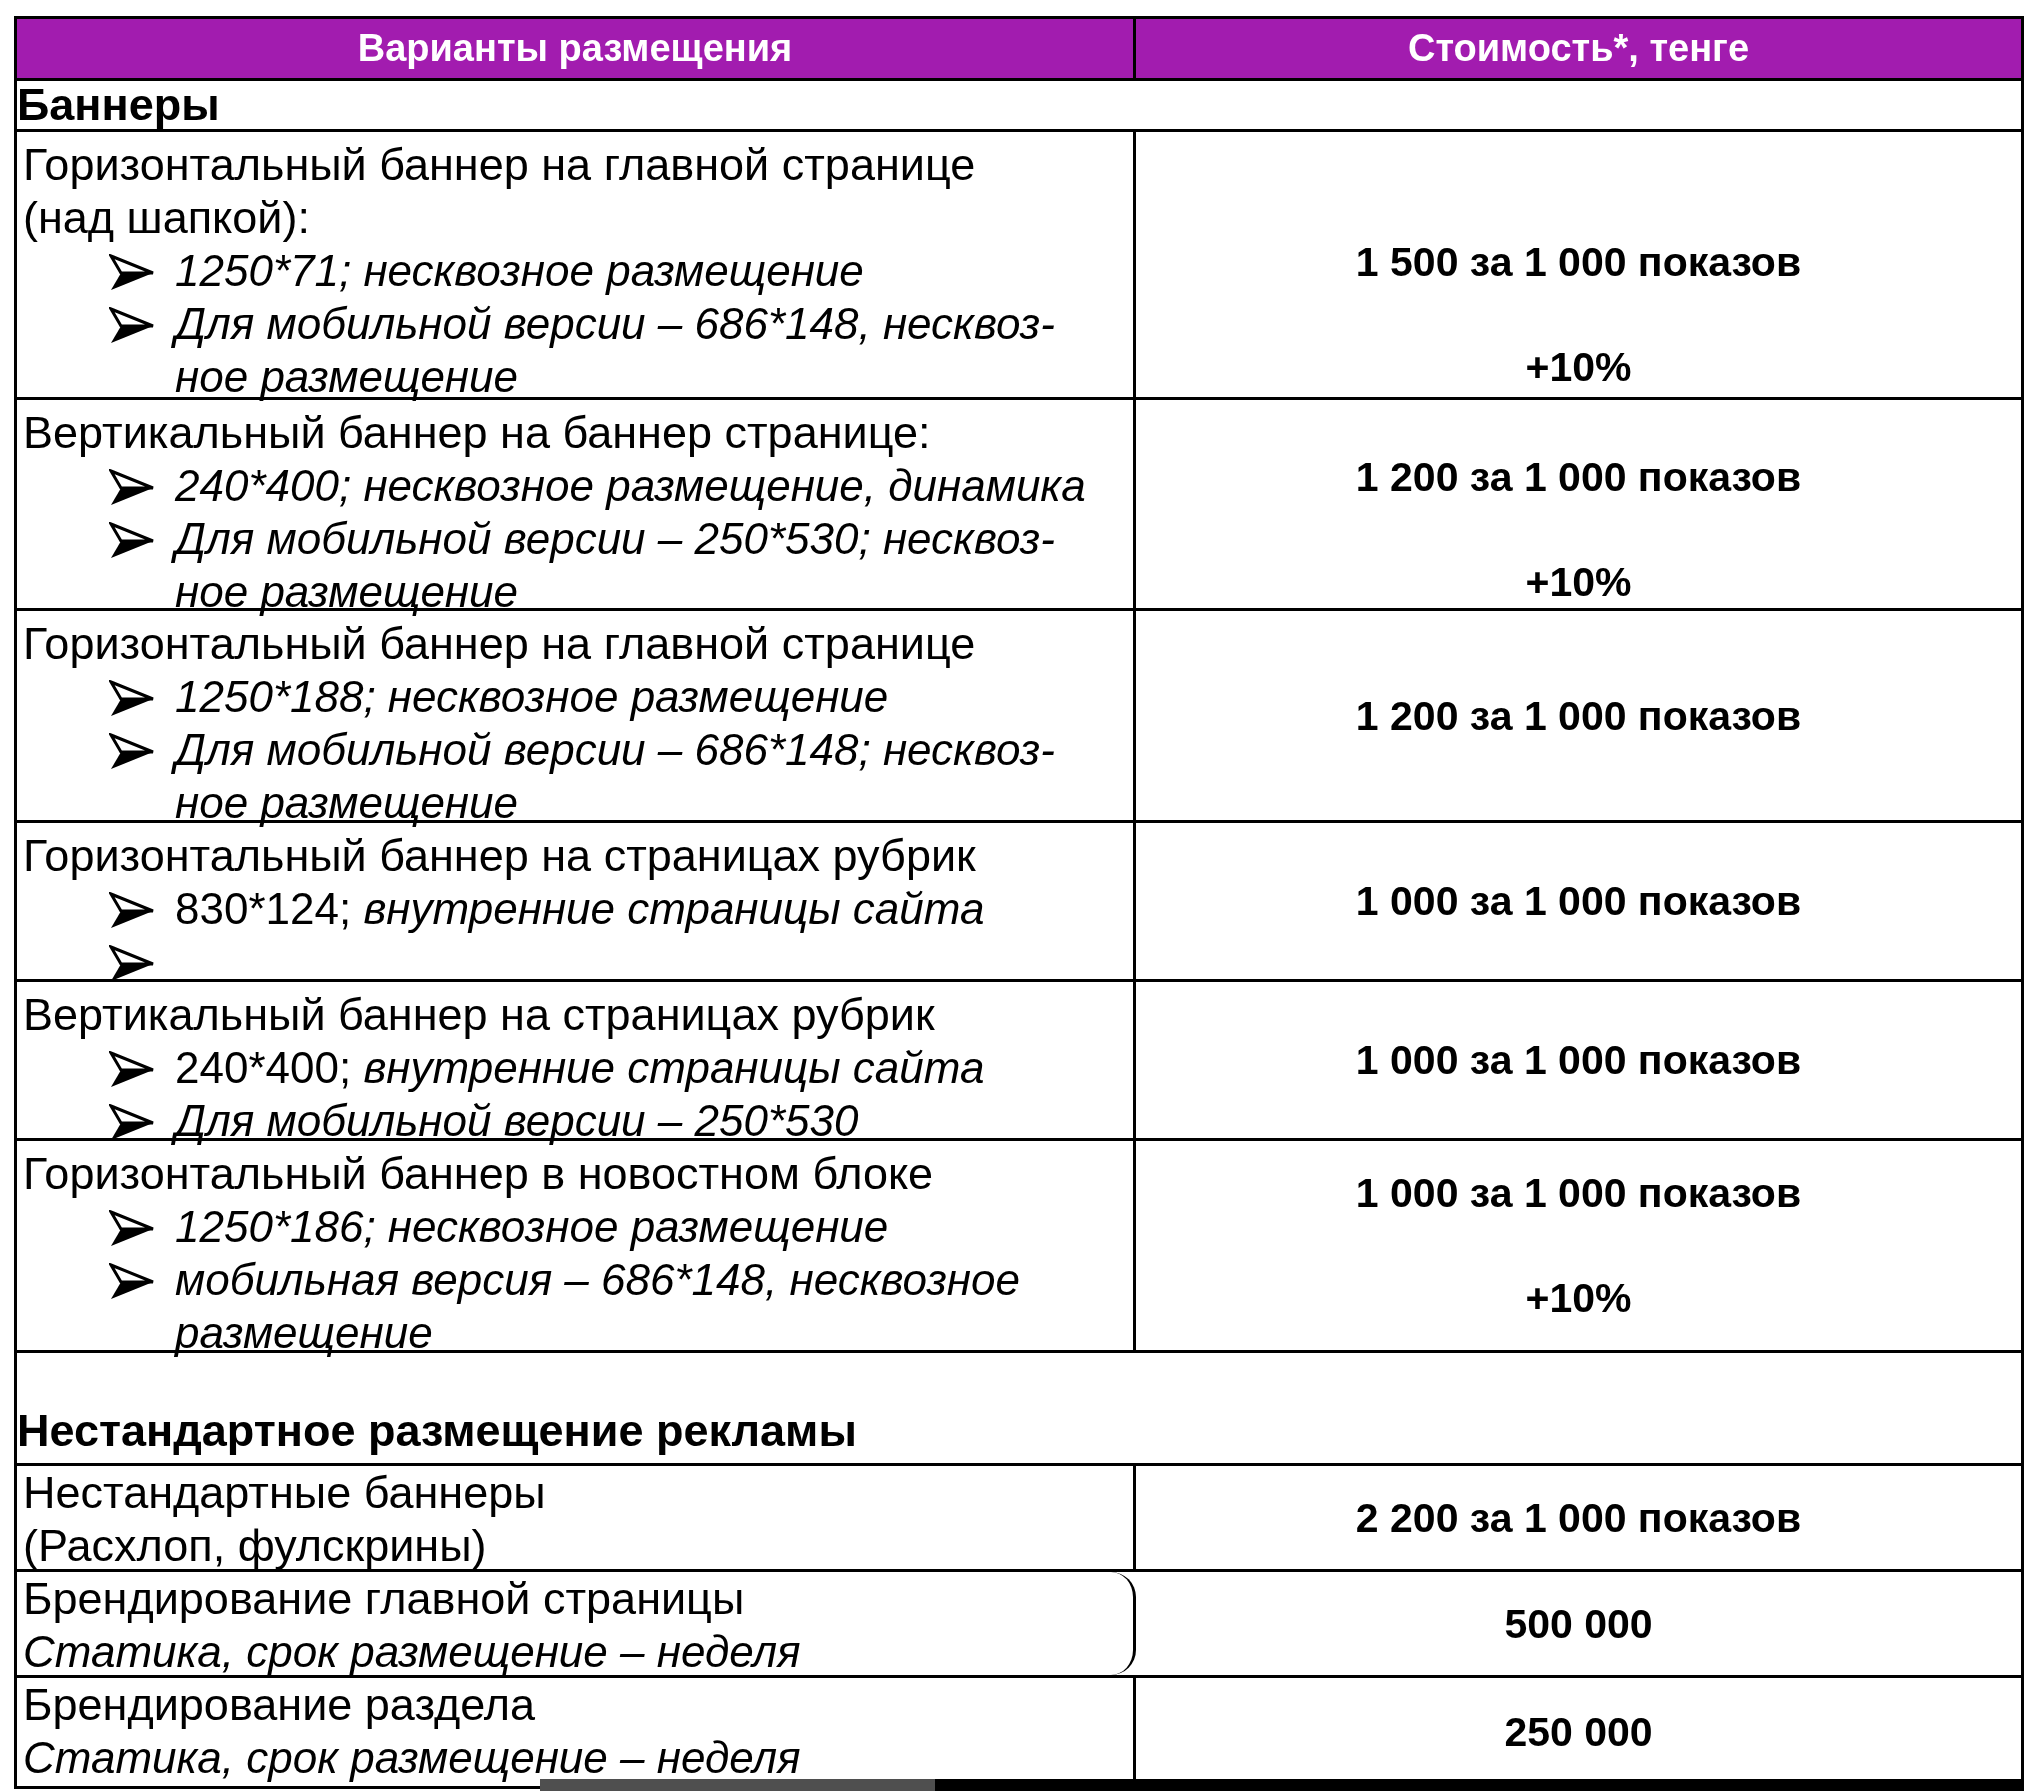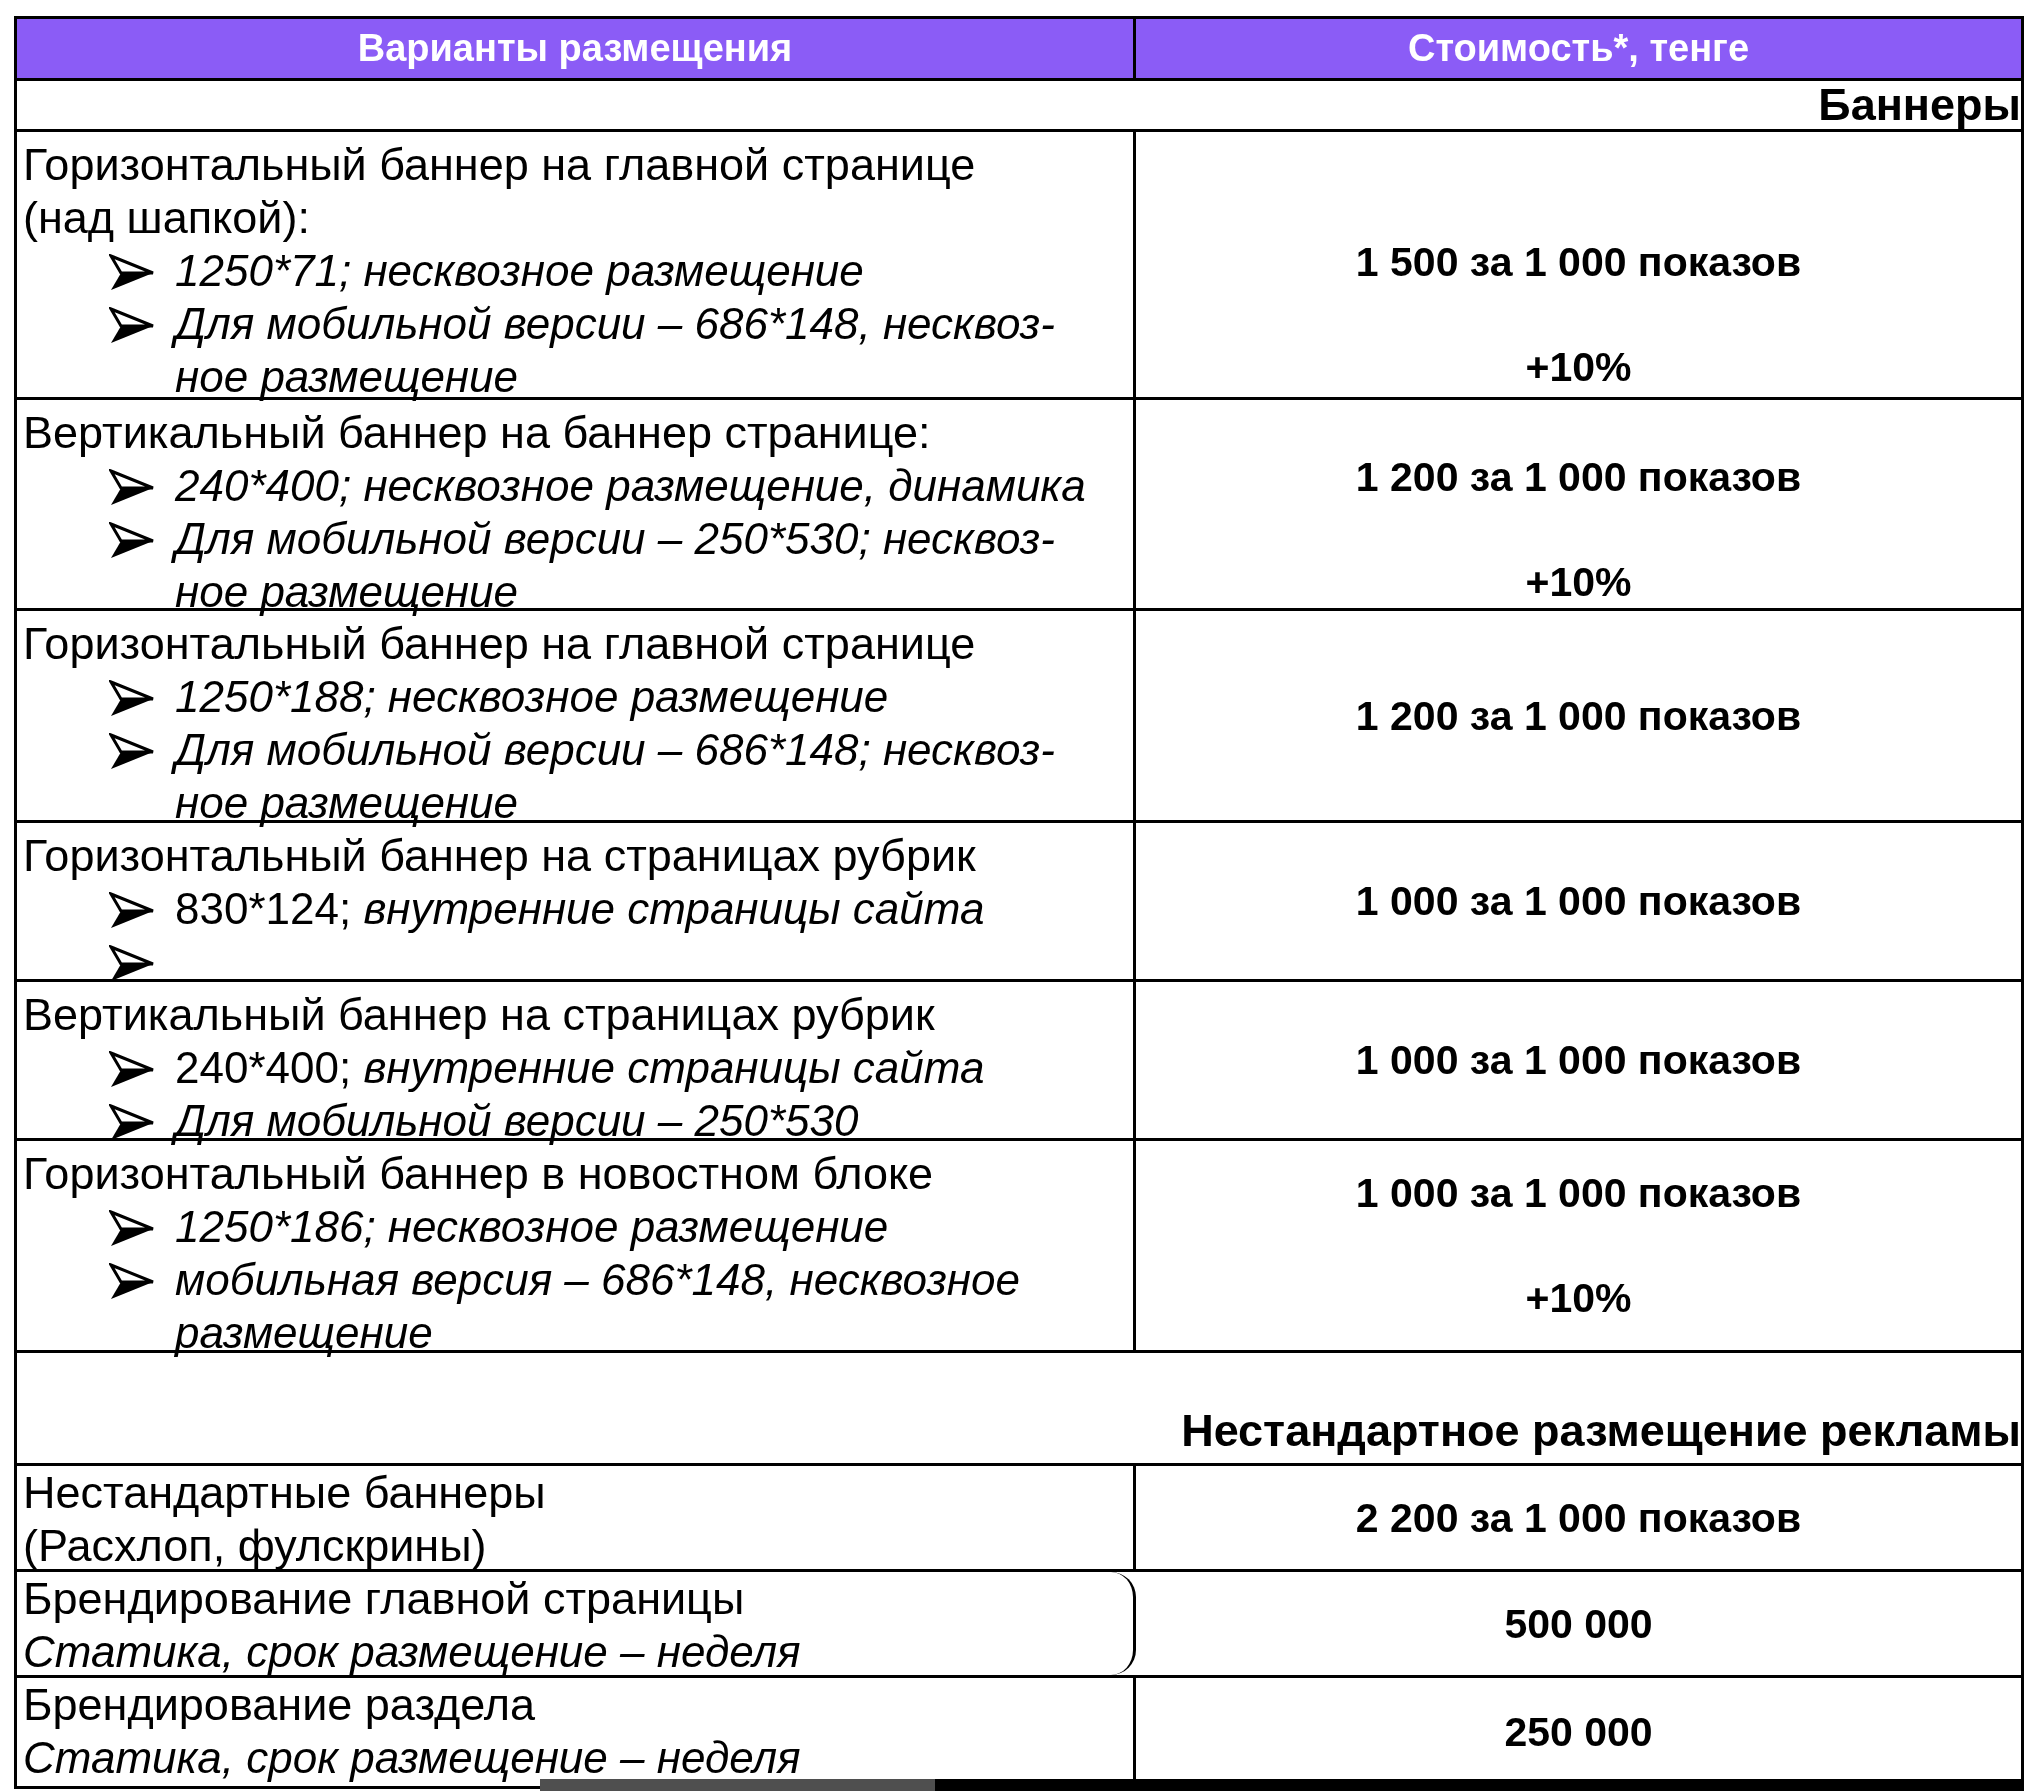--- a/index.html
+++ b/index.html
@@ -11,25 +11,25 @@
   .table {
     position:absolute; left:14px; top:16px; width:2010px;
     border:3px solid #000; box-sizing:border-box; background:#fff;
   }
   .row { display:flex; box-sizing:border-box; border-top:3px solid #000; }
   .row:first-child { border-top:none; }
   .cell-left  { width:1119px; box-sizing:border-box; border-right:3px solid #000;
                 padding:6px 10px 0 6px; }
   .cell-right { flex:1; box-sizing:border-box; display:flex; flex-direction:column;
                 align-items:center; justify-content:center; text-align:center; }
-  .hdr-row { height:59px; background:#8b5cf6; }
+  .hdr-row { height:59px; background:#a21caf; }
   .hdr-cell { display:flex; align-items:center; justify-content:center;
               color:#fff; font-weight:bold; font-size:38px; padding:0; }
   .section-row { height:51px; align-items:center; justify-content:center; }
-  .section-label { width:100%; text-align:right; font-weight:bold; font-size:45px; }
+  .section-label { width:100%; text-align:left; font-weight:bold; font-size:45px; }
   .section-tall { height:113px; align-items:flex-end; justify-content:center;
                   padding-bottom:6px; }
   .title { font-weight:normal; font-size:45px; line-height:53px; white-space:pre-line; }
   .subtitle { font-style:italic; font-size:44px; line-height:53px; }
   .bullet { display:flex; margin-left:86px; }
   .bullet-arrow { flex:none; margin:10px 20px 0 0; }
   .btext { font-size:44px; line-height:53px; font-style:italic; white-space:pre-line; }
   .btext .pre { font-style:normal; }
   .price-main, .price-extra { font-weight:bold; font-size:41px; line-height:50px; }
   .gap { row-gap:55px; }

